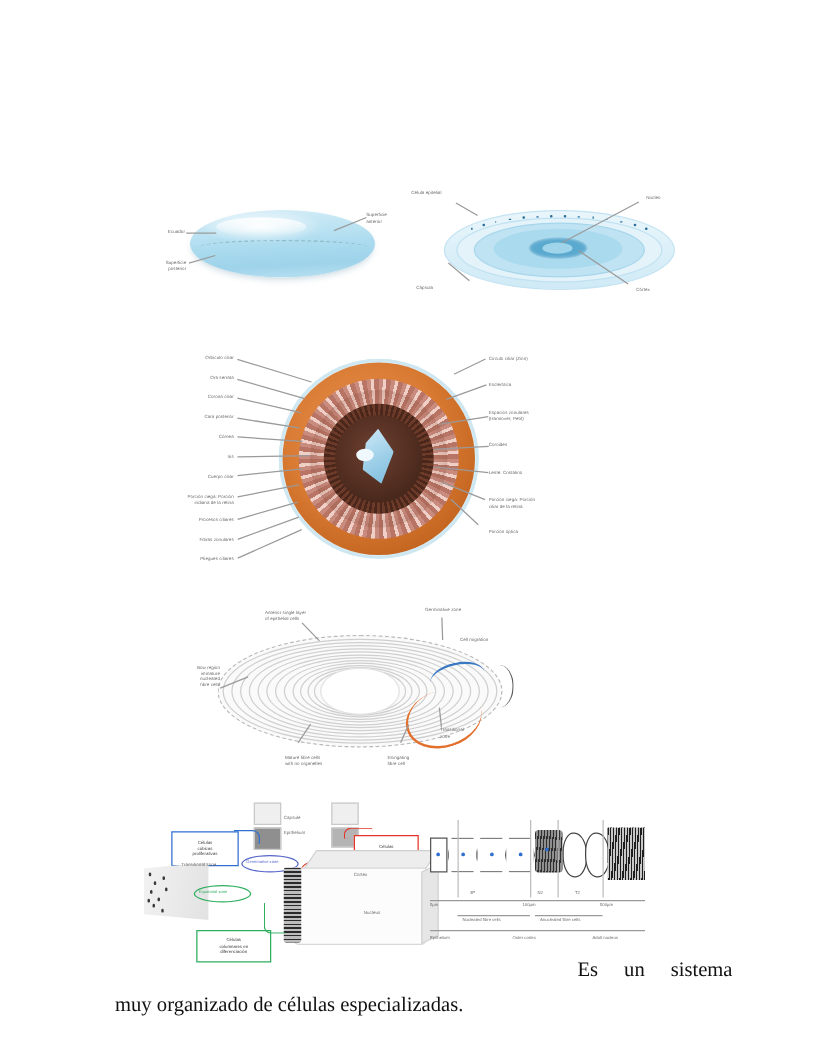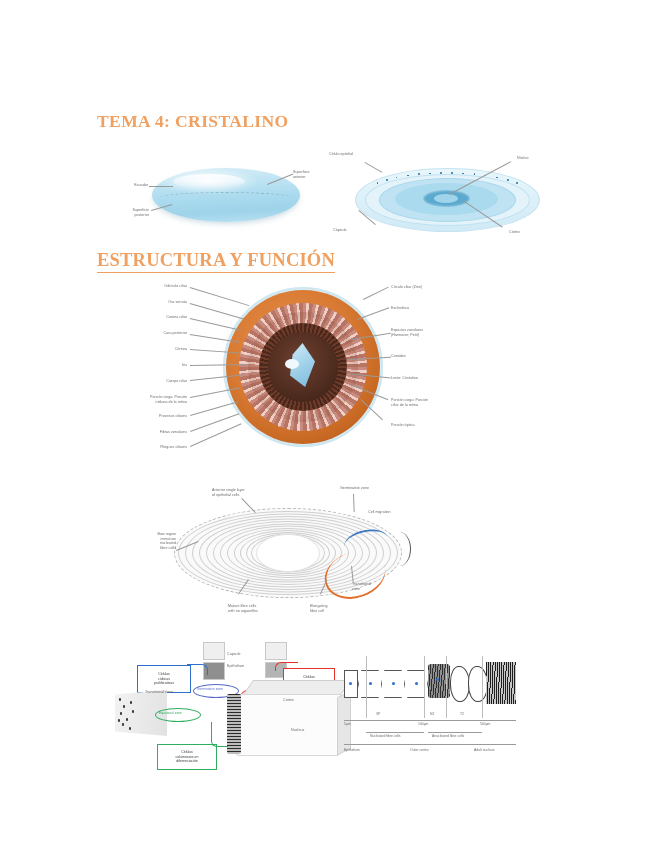--- a/index.html
+++ b/index.html
@@ -144,21 +144,20 @@
   .f5-tick{position:absolute;width:0.6px;background:#bdbdbd;}
   .f5-rule{position:absolute;border-top:0.6px solid #9a9a9a;}
   .f5-lbl{position:absolute;font-family:"Liberation Sans",sans-serif;font-size:3.4px;
       color:#6d6d6d;white-space:nowrap;}
 </style>
 </head>
 <body>
 
 <div class="page">
 
-  <div class="h-tema">TEMA 4:  CRISTALINO</div>
 
   <div id="fig1">
 
     <div class="lens3d"></div>
     <div class="lens-gloss"></div>
 
     <div class="lbl r" style="left:-5px;top:33px;width:56px;">Ecuador</div>
     <div class="ln" style="left:52px;top:35.5px;width:24px;"></div>
 
     <div class="lbl" style="left:196px;top:20px;width:60px;">Superficie
@@ -201,21 +200,20 @@
     <div class="lbl" style="left:420px;top:6px;width:44px;">Núcleo</div>
     <div class="ln" style="left:352px;top:44px;width:70px;transform:rotate(-28deg);"></div>
 
     <div class="lbl" style="left:236px;top:78px;width:40px;">Cápsula</div>
     <div class="ln" style="left:262px;top:60px;width:22px;transform:rotate(40deg);"></div>
 
     <div class="lbl" style="left:412px;top:80px;width:40px;">Córtex</div>
     <div class="ln" style="left:366px;top:50px;width:48px;transform:rotate(34deg);"></div>
   </div>
 
-  <div class="h-estructura">ESTRUCTURA Y FUNCIÓN</div>
 
   <div id="fig2">
     <div class="eye">
       <div class="eye-outer"></div>
       <div class="eye-r1"></div>
       <div class="eye-r2"></div>
       <div class="eye-r3"></div>
       <div class="eye-r4"></div>
       <div class="eye-r5"></div>
       <div class="eye-lens">
@@ -418,14 +416,18 @@
     <div class="f5-rule" style="left:88px;top:82px;width:54px;"></div>
     <div class="f5-lbl" style="left:30px;top:84px;">Nucleated fibre cells</div>
     <div class="f5-lbl" style="left:92px;top:84px;">Anucleated fibre cells</div>
 
     <div class="f5-rule" style="left:4px;top:94px;width:172px;"></div>
     <div class="f5-lbl" style="left:4px;top:98px;">Epithelium</div>
     <div class="f5-lbl" style="left:70px;top:98px;">Outer cortex</div>
     <div class="f5-lbl" style="left:134px;top:98px;">Adult nucleus</div>
   </div>
 
+  <div class="para">
+    <span class="lead"></span><span>Es un</span>
+    <span>sistema muy organizado de células especializadas.</span>
+  </div>
 
 </div>
 
 </body></html>

